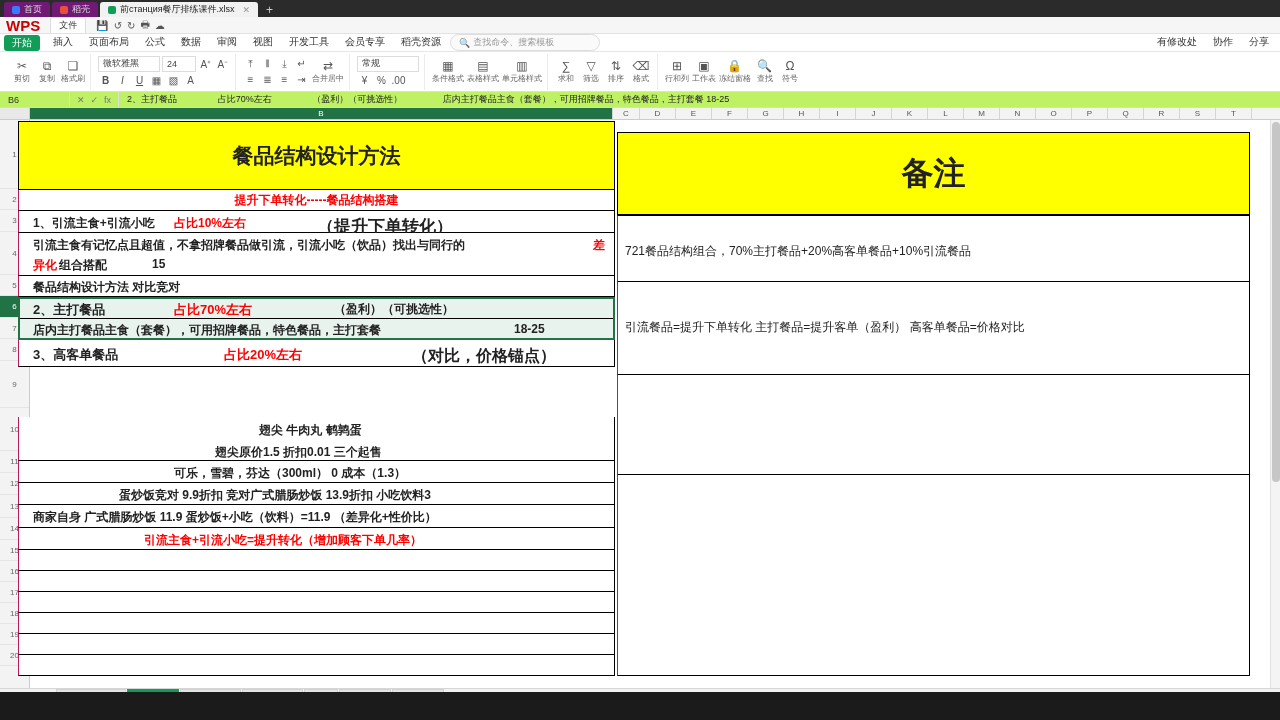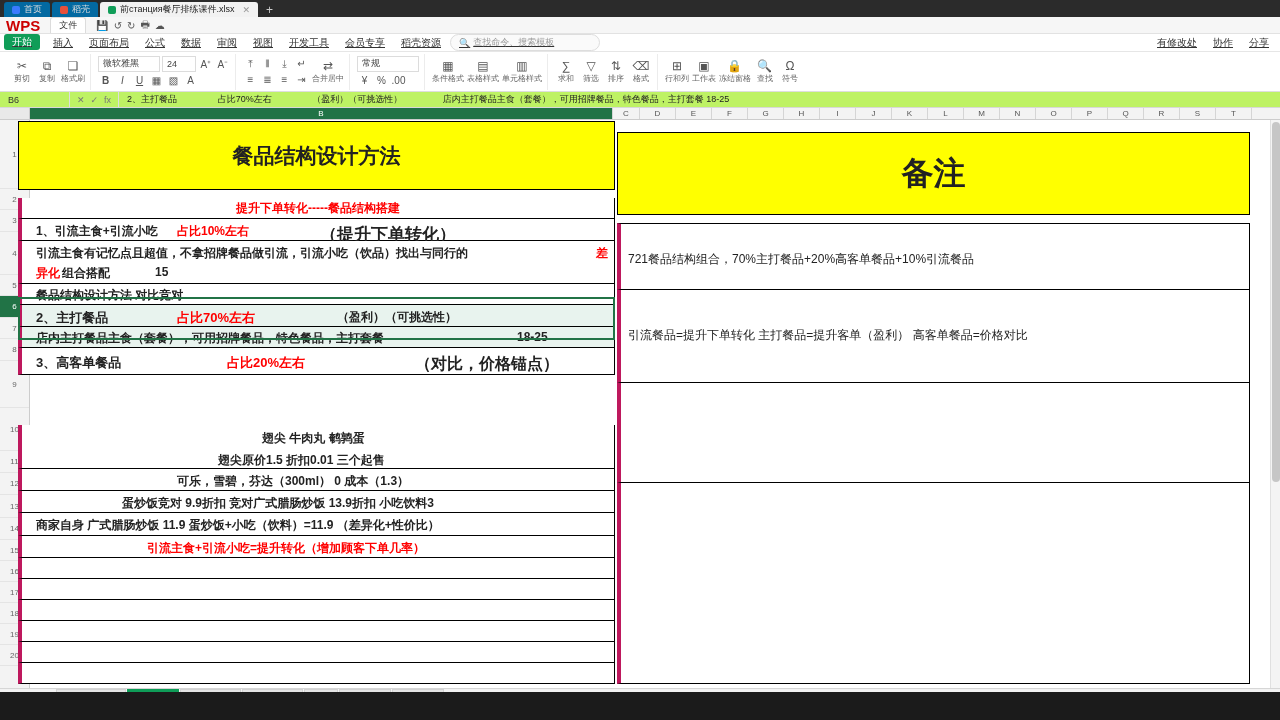--- a/index.html
+++ b/index.html
@@ -15,21 +15,21 @@
   #app { width: 1280px; height: 720px; position: relative; background: #f2f2f2; display: flex; flex-direction: column; }
 
   
   .tabbar {
     height: 17px; background: #2b2b2b; display: flex; align-items: flex-end;
     padding: 0 4px; gap: 2px; flex: 0 0 auto;
   }
   .tab {
     height: 15px; display: flex; align-items: center; gap: 4px;
     padding: 0 8px; font-size: 9px; color: #ddd; border-radius: 3px 3px 0 0;
-    background: #0369a1; max-width: 160px; white-space: nowrap; overflow: hidden;
+    background: #701a75; max-width: 160px; white-space: nowrap; overflow: hidden;
   }
   .tab.active { background: #f2f2f2; color: #222; }
   .tab .dot { width: 8px; height: 8px; border-radius: 2px; flex: 0 0 auto; }
   .tab .x { font-size: 9px; color: #999; margin-left: 4px; }
   .tab-new { color: #ccc; font-size: 12px; padding: 0 6px; }
 
   
   .menurow {
     height: 17px; background: #f6f6f6; border-bottom: 1px solid #e2e2e2;
     display: flex; align-items: center; padding: 0 6px; gap: 10px; font-size: 9px; color: #333;
@@ -38,24 +38,23 @@
   .menurow .wps-logo {
     display: flex; align-items: center; gap: 3px; color: #c00; font-weight: bold; font-size: 15px;
   }
   .menurow .filetab {
     background: #fff; border: 1px solid #dcdcdc; border-bottom: none; padding: 1px 8px; border-radius: 3px 3px 0 0;
   }
   .menurow .savebar { display: flex; gap: 5px; align-items: center; color: #555; font-size: 10px; }
 
   
   .ribbontabs {
-    height: 18px; background: #fff; display: flex; align-items: flex-start;
+    height: 18px; background: #fff; display: flex; align-items: flex-end;
     padding: 0 4px; gap: 2px; font-size: 10px; color: #333; border-bottom: 1px solid #e6e6e6;
     flex: 0 0 auto;
-    text-decoration: underline;
   }
   .rtab { padding: 2px 7px; border-radius: 3px 3px 0 0; white-space: nowrap; }
   .rtab.green { background: #0f9d58; color: #fff; border-radius: 3px; padding: 1px 8px; margin-right: 4px; }
   .ribbontabs .spacer { flex: 1; }
   .searchbox {
     display: flex; align-items: center; gap: 3px; border: 1px solid #ddd; border-radius: 9px;
     padding: 1px 8px; color: #999; font-size: 9px; background: #fafafa; width: 150px;
   }
 
   
@@ -91,21 +90,21 @@
 
   
   .gridwrap { flex: 1 1 auto; display: flex; position: relative; background: #fff; overflow: hidden; }
   .rowheaders { width: 30px; background: #f3f3f3; border-right: 1px solid #ccc; flex: 0 0 auto; }
   .rh { font-size: 8px; color: #666; text-align: center; border-bottom: 1px solid #e4e4e4; }
   .rh.sel { background: #217346; color: #fff; }
   .sheet { flex: 1; position: relative; background: #fff; }
 
   .block { position: absolute; border: 1px solid #000; overflow: hidden; display: flex; align-items: center; justify-content: center; }
   .yellowtitle { background: #ffff00; font-weight: bold; }
-  .cellbox { position: absolute; border-left: 4px solid #be185d; border-right: 1px solid #000; border-bottom: 1px solid #000; background: #fff; margin-top: 8px; }
+  .cellbox { position: absolute; border-left: 1px solid #be185d; border-right: 1px solid #000; border-bottom: 1px solid #000; background: #fff; }
   .ctext { position: absolute; white-space: nowrap; }
   .red { color: #ff0000; }
   .bold { font-weight: bold; }
   .sel-row { background: #e8f3ee; }
   .selbox { position: absolute; border: 2px solid #217346; pointer-events: none; }
 
   .vscroll { position: absolute; right: 0; top: 0; width: 10px; height: 100%; background: #f4f4f4; border-left: 1px solid #e0e0e0; }
   .vthumb { position: absolute; left: 1px; width: 8px; background: #c6c6c6; border-radius: 4px; }
 
   

